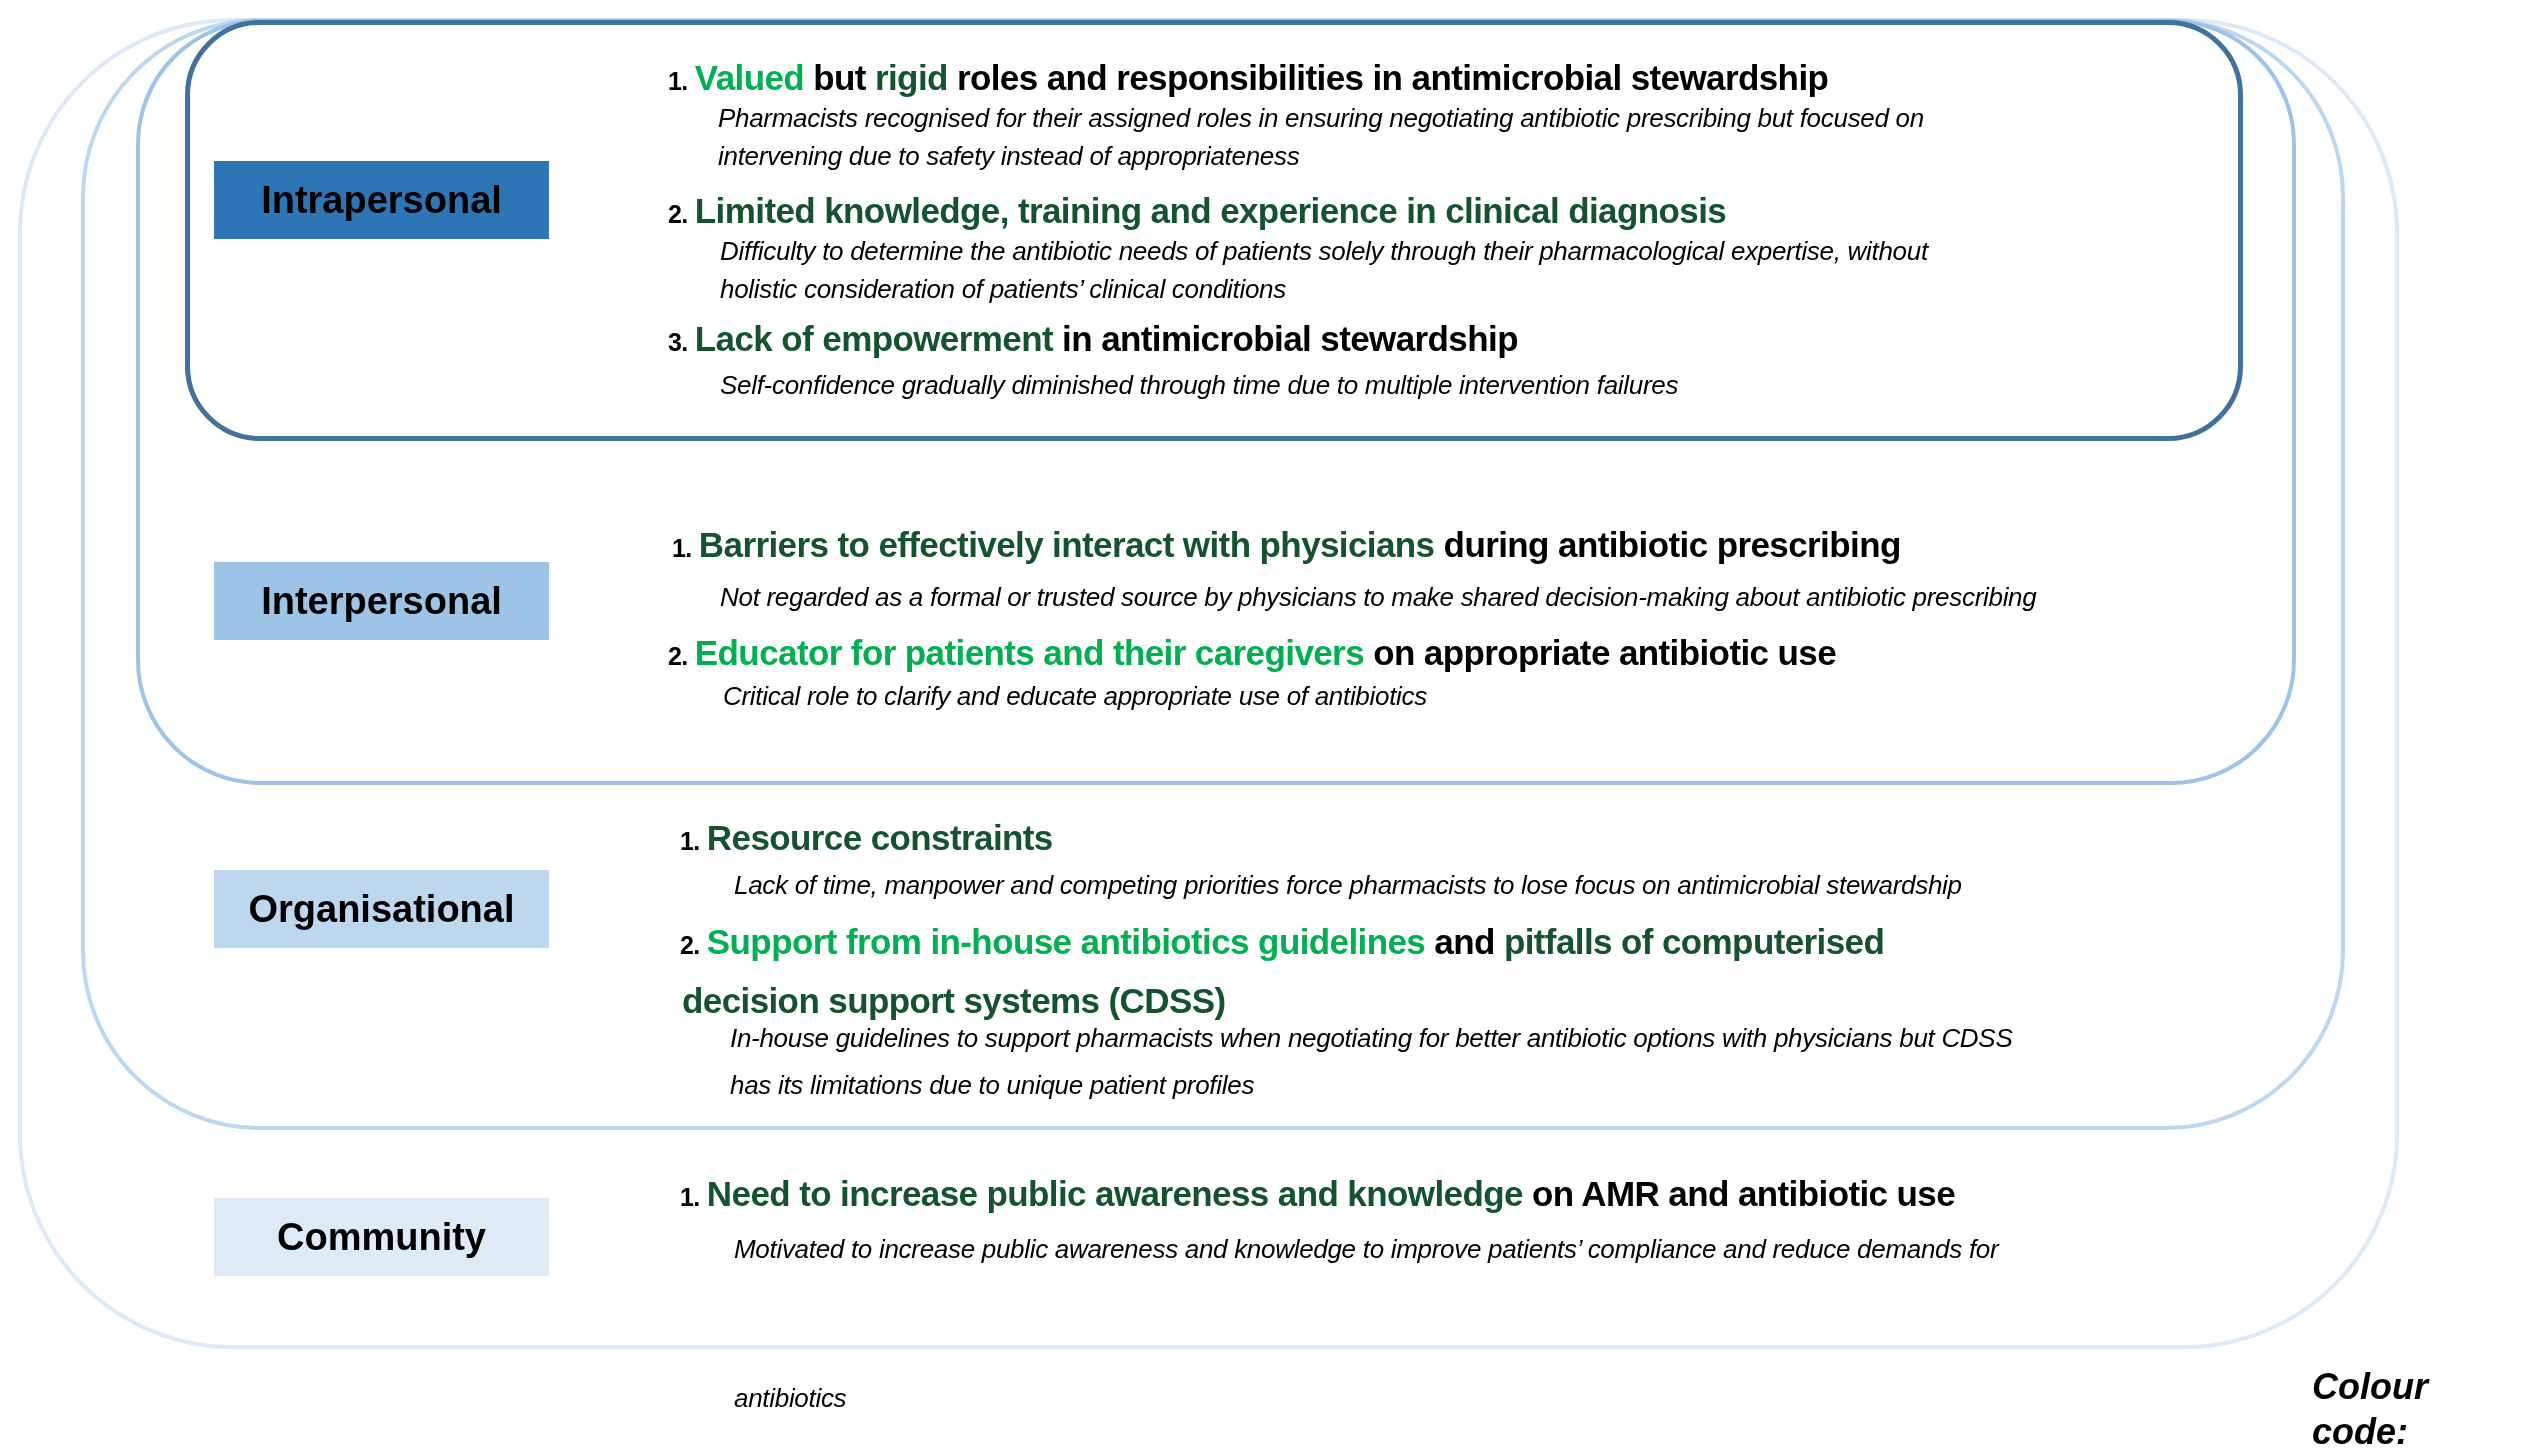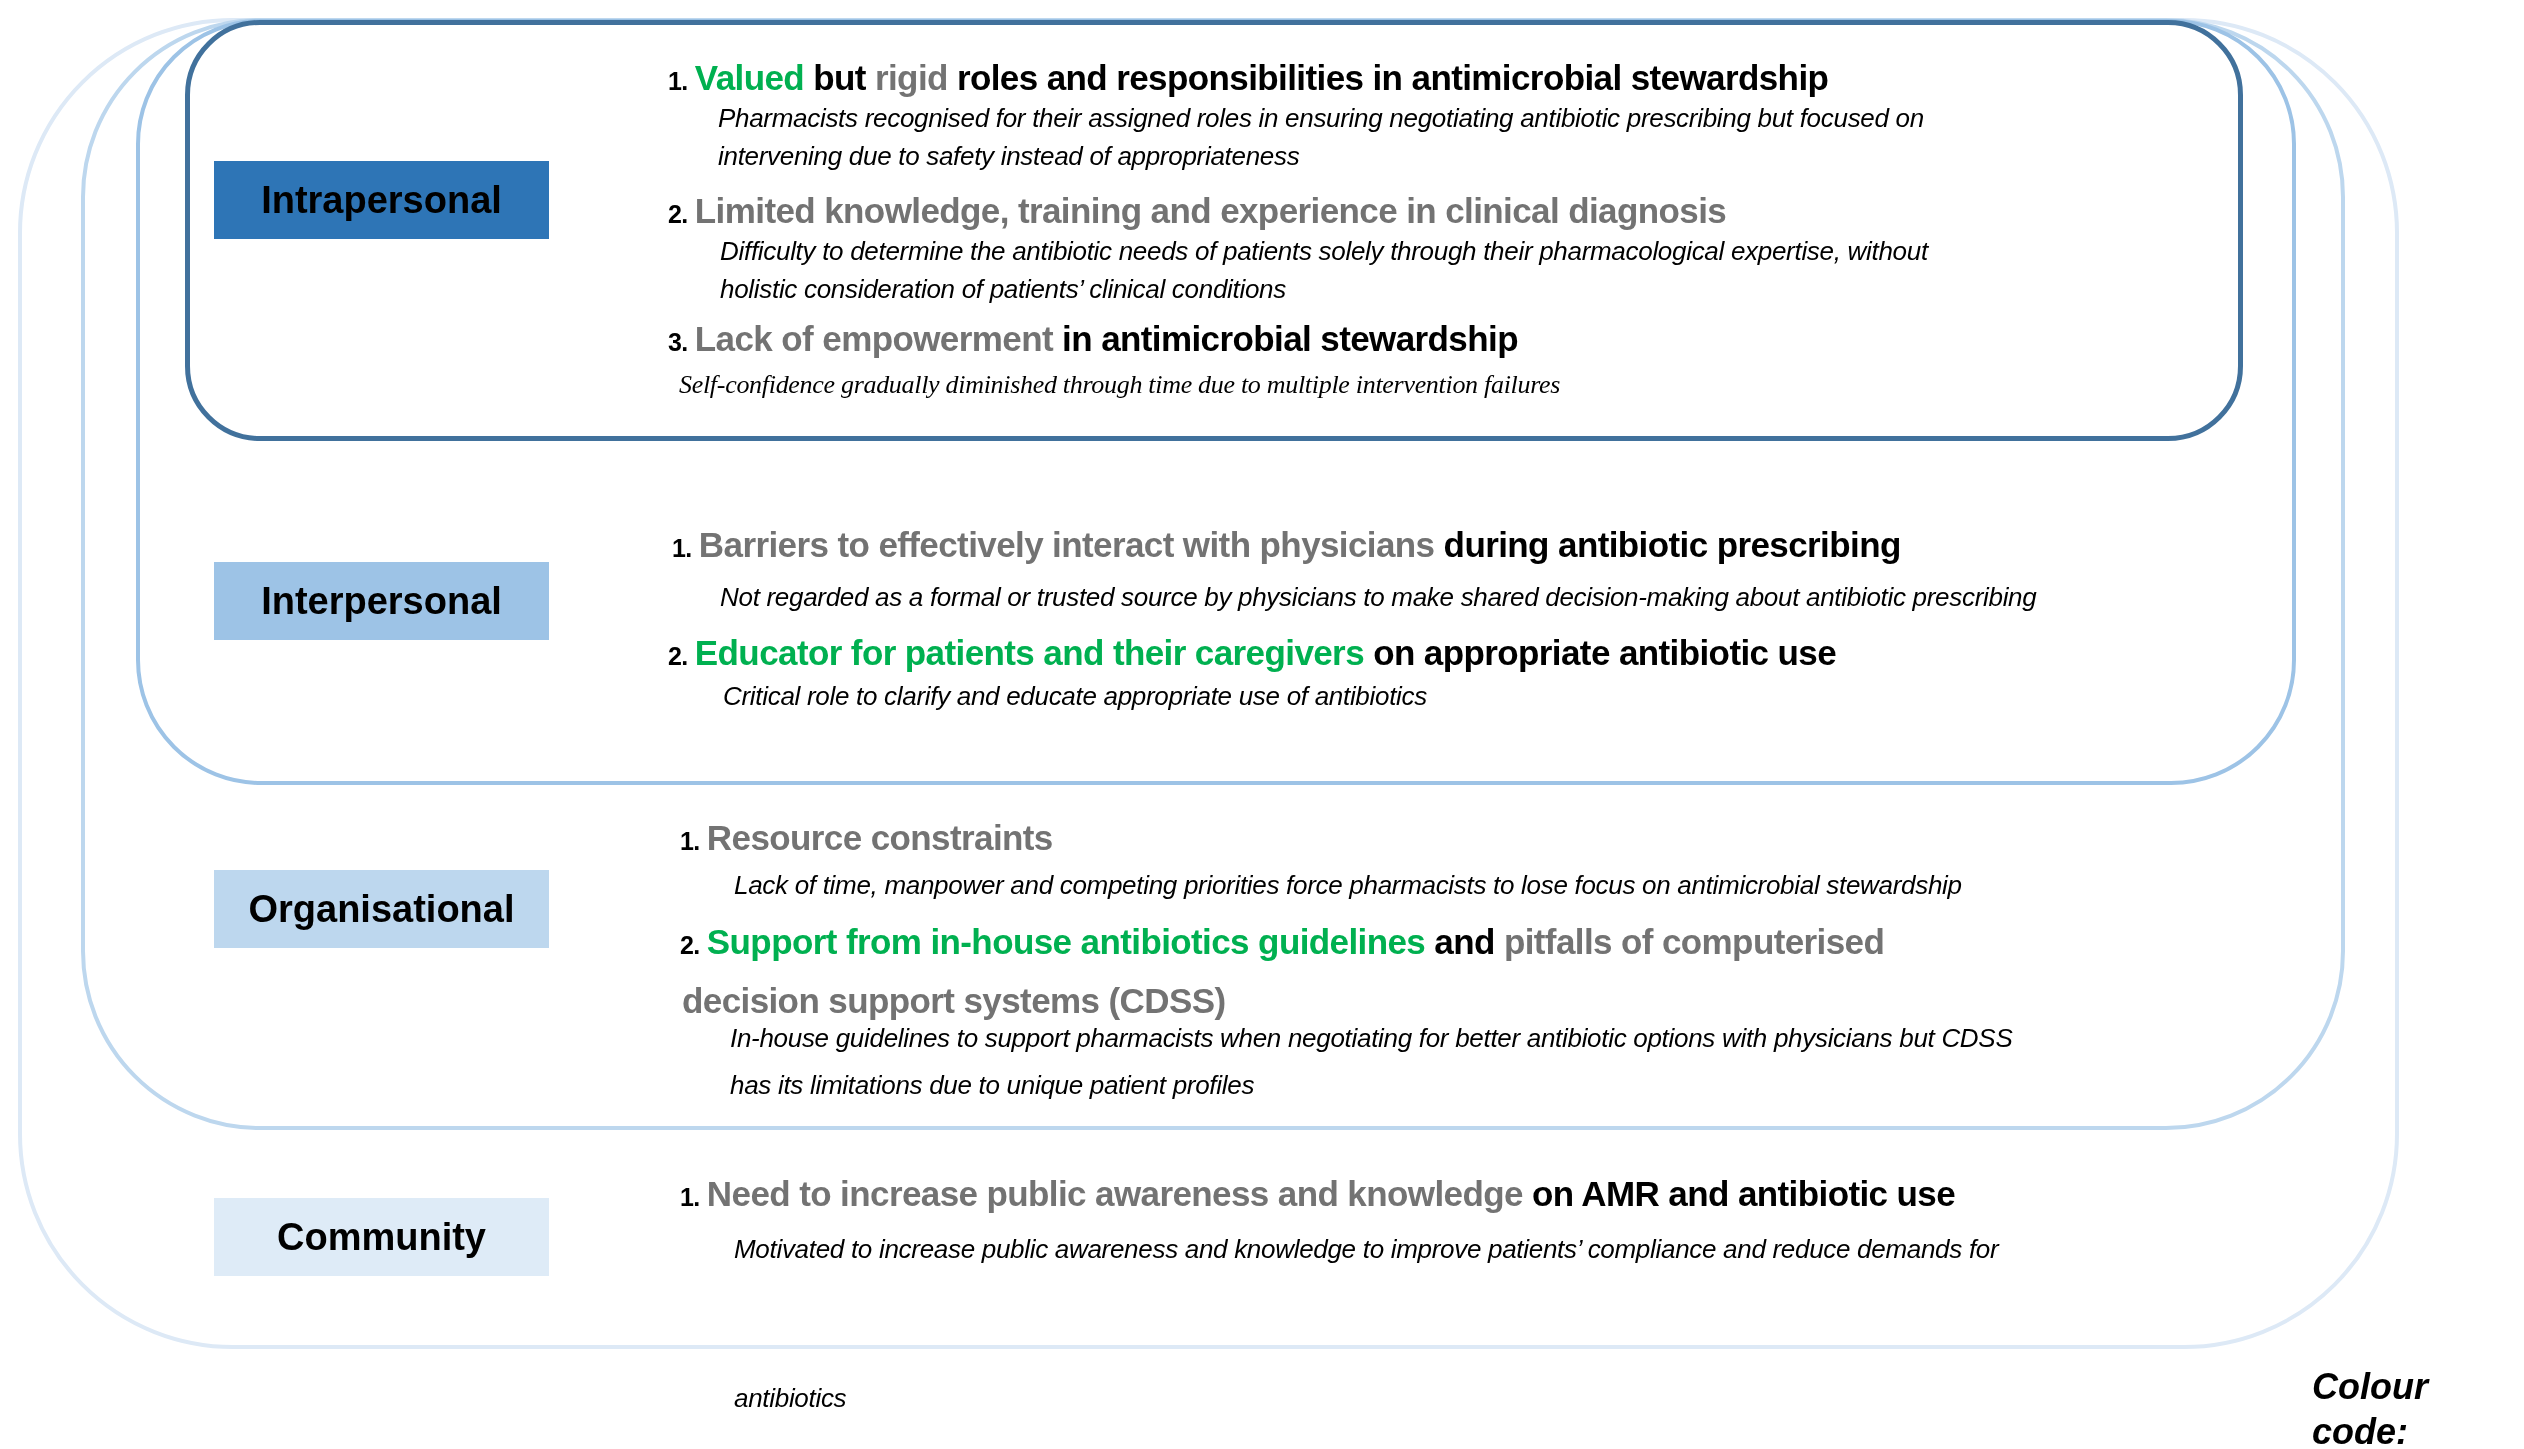--- a/index.html
+++ b/index.html
@@ -13,21 +13,21 @@
   .level-label { position:absolute; left:214px; width:335px; height:78px; display:flex; align-items:center; justify-content:center;
                  font-family:"Liberation Sans", sans-serif; font-weight:bold; font-size:38px; color:#000; }
   .lvl-intra { top:161px; background:#2e75b6; }
   .lvl-inter { top:562px; background:#9dc3e6; }
   .lvl-org   { top:870px; background:#bdd7ee; }
   .lvl-comm  { top:1198px; background:#deebf7; }
   .title { position:absolute; white-space:nowrap; font-weight:bold; font-size:35px; line-height:42px; letter-spacing:-0.6px; }
   .num { font-size:25px; margin-right:7.2px; color:#000; }
   .desc { position:absolute; white-space:nowrap; font-style:italic; font-size:26px; line-height:38px; letter-spacing:-0.3px; color:#000; }
   .fac { color:#00b050; }
-  .bar { color:#737373; }
+  .bar { color:#14532d; }
   .neu { color:#000000; }
   .legend { position:absolute; left:2312px; top:1364px; font-weight:bold; font-style:italic; font-size:36px; line-height:45px; }
 </style>
 </head>
 <body>
 
 <div class="ring ring-outer"></div>
 <div class="ring ring-org"></div>
 <div class="ring ring-inter"></div>
 <div class="ring ring-intra"></div>
@@ -45,21 +45,21 @@
 
 <div class="title" style="left:668px; top:190px;">
   <span class="num">2.</span><span class="bar">Limited knowledge, training and experience in clinical diagnosis</span>
 </div>
 <div class="desc" style="left:720px; top:232px;">Difficulty to determine the antibiotic needs of patients solely through their pharmacological expertise, without</div>
 <div class="desc" style="left:720px; top:270px;">holistic consideration of patients’ clinical conditions</div>
 
 <div class="title" style="left:668px; top:318px;">
   <span class="num">3.</span><span class="bar">Lack of empowerment</span><span class="neu" style="white-space:pre"> in antimicrobial stewardship</span>
 </div>
-<div class="desc" style="left:679px; top:366px;font-family:Liberation Serif, serif;">Self-confidence gradually diminished through time due to multiple intervention failures</div>
+<div class="desc" style="left:720px; top:366px;">Self-confidence gradually diminished through time due to multiple intervention failures</div>
 
 <div class="title" style="left:672px; top:524px;">
   <span class="num">1.</span><span class="bar">Barriers to effectively interact with physicians</span><span class="neu" style="white-space:pre"> during antibiotic prescribing</span>
 </div>
 <div class="desc" style="left:720px; top:578px;">Not regarded as a formal or trusted source by physicians to make shared decision-making about antibiotic prescribing</div>
 
 <div class="title" style="left:668px; top:632px;">
   <span class="num">2.</span><span class="fac">Educator for patients and their caregivers</span><span class="neu" style="white-space:pre"> on appropriate antibiotic use</span>
 </div>
 <div class="desc" style="left:723px; top:677px;">Critical role to clarify and educate appropriate use of antibiotics</div>

